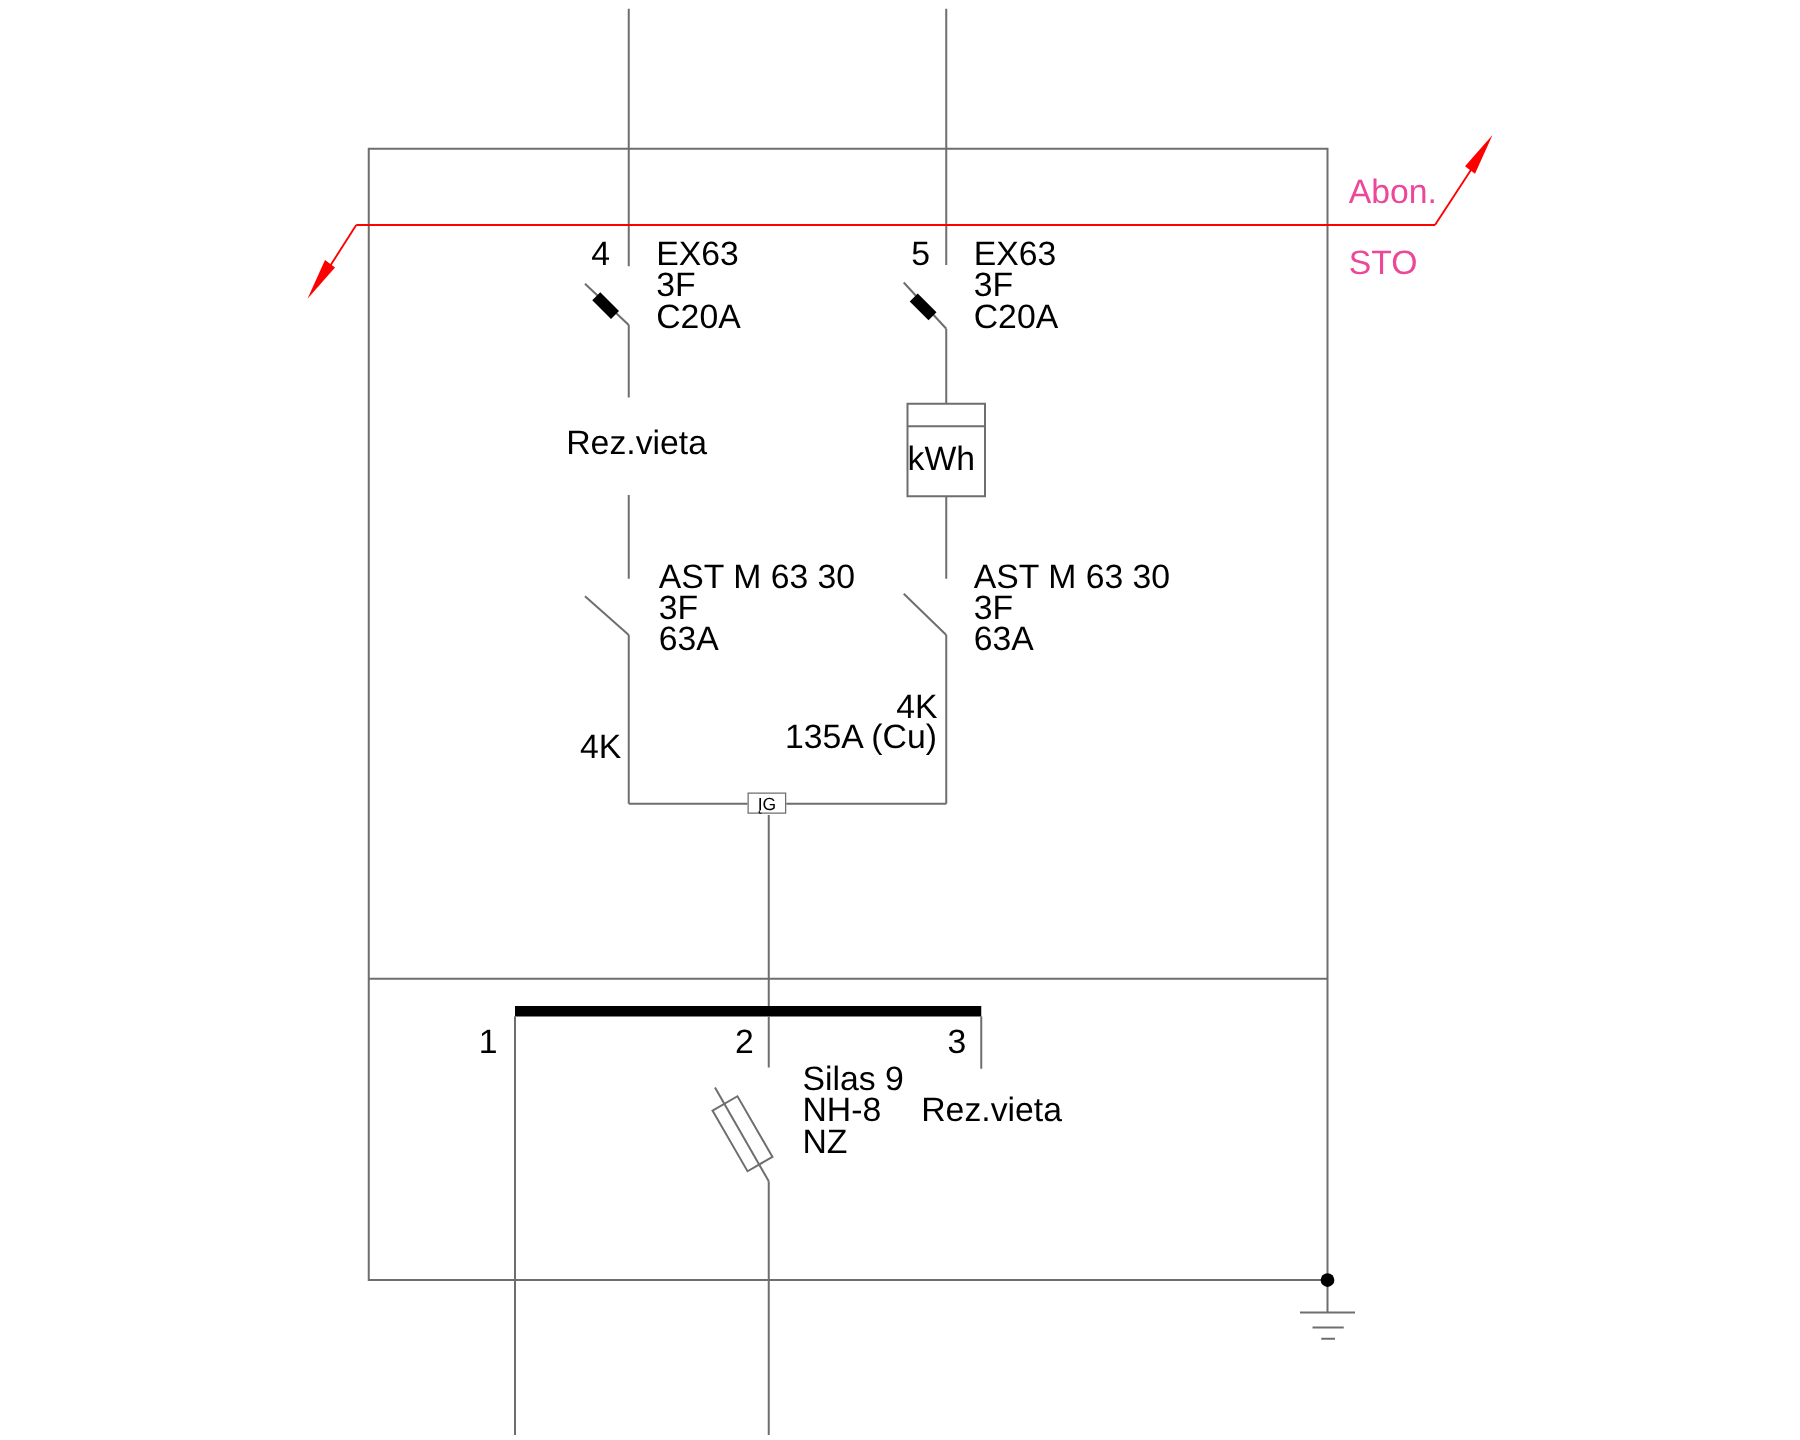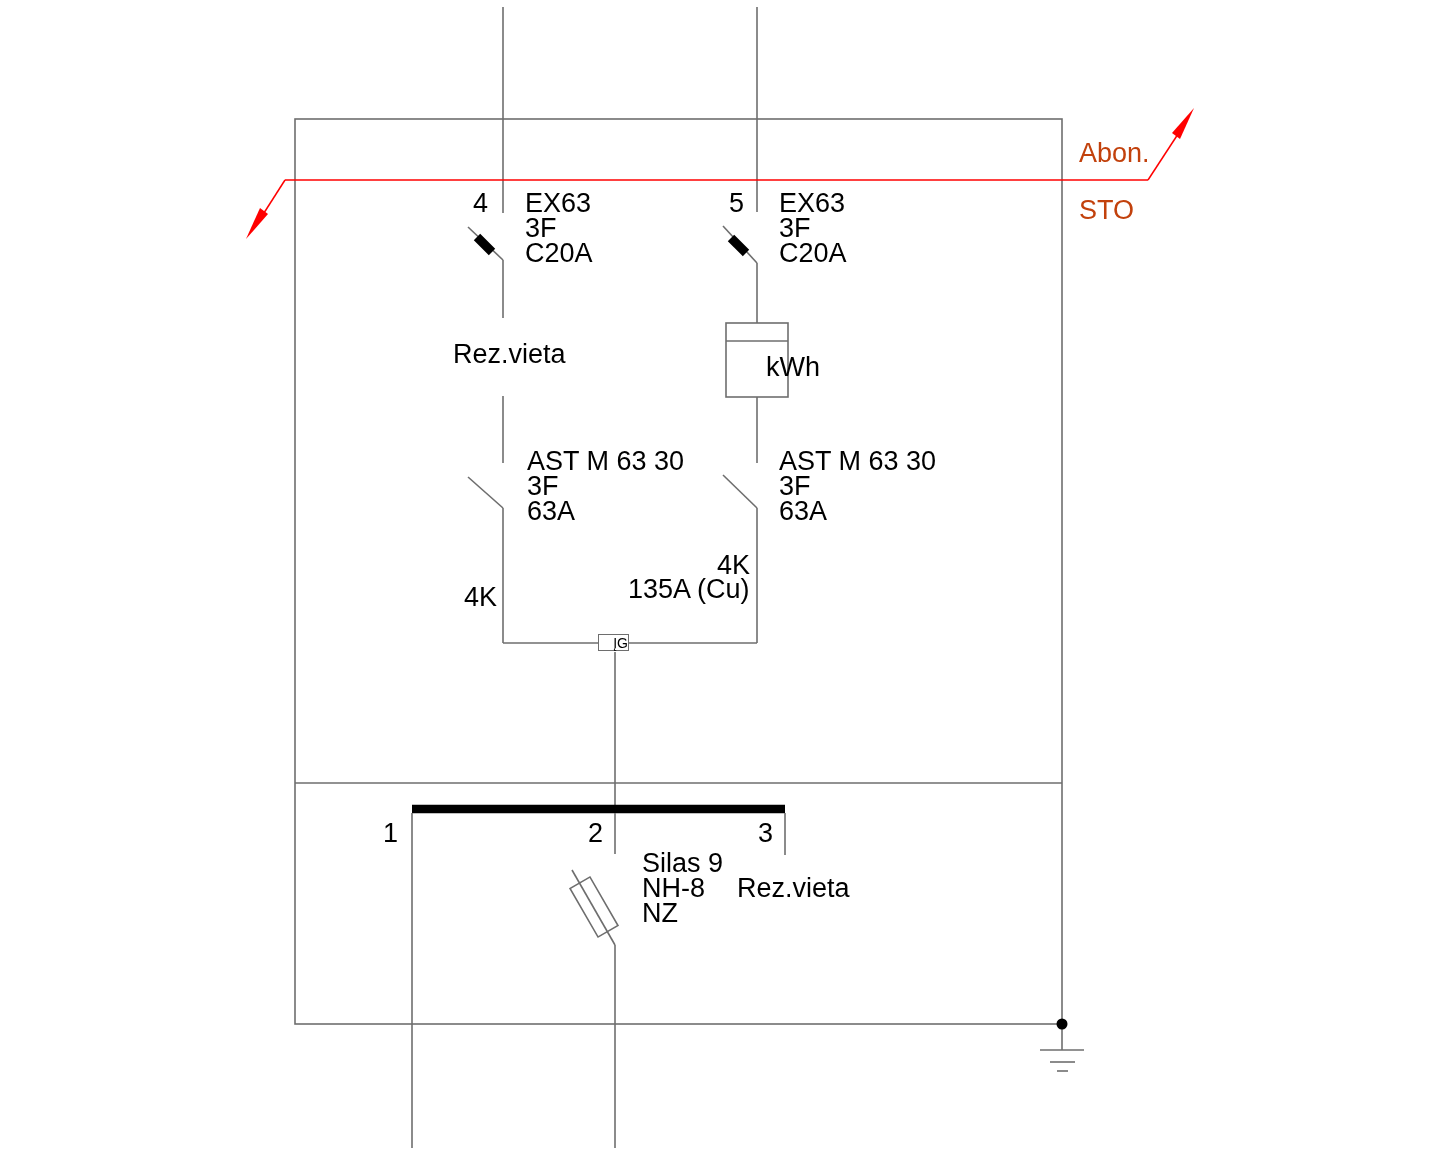--- a/index.html
+++ b/index.html
@@ -3,28 +3,28 @@
 <meta charset="utf-8">
 <style>
   html,body{margin:0;padding:0;background:#ffffff;}
   .canvas{
     position:relative;width:1440px;height:1152px;background:#ffffff;
     font-family:"Liberation Sans","DejaVu Sans",sans-serif;color:#000;overflow:hidden;
   }
   .canvas svg{position:absolute;left:0;top:0;}
   .t{position:absolute;font-size:27px;line-height:25px;white-space:nowrap;color:#000;}
   .t .ln{display:block;height:25px;}
-  .red{color:#c2410c;}
+  .red{color:#ec4899;}
   .igbox{
     position:absolute;left:598px;top:634px;width:31px;height:17px;
     border:1.5px solid #6e6e6e;background:#ffffff;box-sizing:border-box;
-    display:flex;align-items:center;justify-content:flex-end;
+    display:flex;align-items:center;justify-content:center;
     font-size:14px;line-height:14px;
   }
-  .kwh{width:44px;text-align:center;margin-left:40px;}
+  .kwh{width:44px;text-align:center;}
 </style>
 </head>
 <body>
 
 <div class="canvas">
 
   <svg width="1440" height="1152" viewBox="0 0 1440 1152">
 
     <g stroke="#6e6e6e" stroke-width="1.6" fill="none">
       <rect x="295" y="119" width="767" height="905"></rect>

